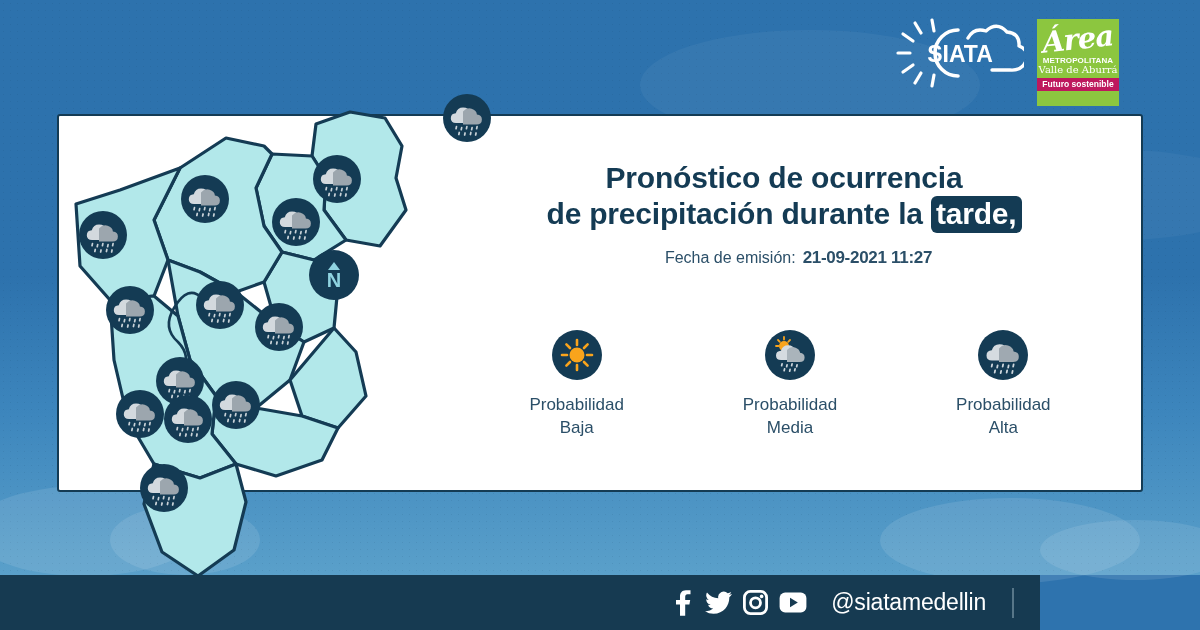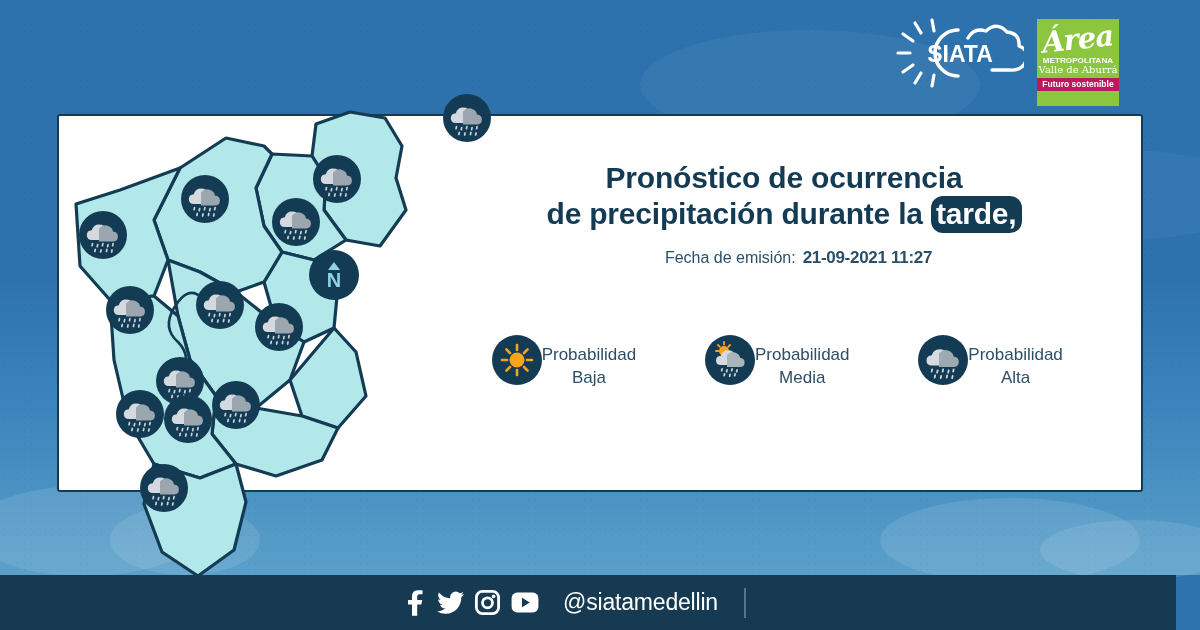--- a/index.html
+++ b/index.html
@@ -84,39 +84,39 @@
     color:#143b54;
     font-size:30px;
     font-weight:bold;
     line-height:36px;
     letter-spacing:-.2px;
   }
   #title .hl {
     background:#143b54;
     color:#ffffff;
     padding:1px 5px 3px 5px;
-    border-radius:12px;
+    border-radius:6px;
   }
   #emission {
     margin-top:16px;
     color:#2b4f68;
     font-size:16px;
     display:flex; justify-content:center; align-items:baseline; gap:7px;
   }
   #emission .label { font-weight:normal;margin-left:29px; }
   #emission .value { font-size:17px; font-weight:bold; letter-spacing:-.3px; }
 
   
   #legend {
     position:absolute; left:470px; top:330px; width:640px;
     display:flex; justify-content:space-around; align-items:flex-start;
   }
   .leg {
     width:170px;
-    display:flex; flex-direction:row; align-items:center;
+    display:flex; flex-direction:column; align-items:center;
   }
   .leg-icon {
     width:50px; height:50px; border-radius:50%;
     background:#143b54;
   }
   .leg-icon svg { display:block; width:50px; height:50px; }
   .leg-text {
     margin-top:13px;
     color:#2b4f68;
     font-size:17px;
@@ -150,23 +150,23 @@
     font-family:"DejaVu Serif", serif;
   }
   #logo-area .area-futuro {
     margin-top:3px; width:82px; background:#be185d;
     color:#fff; font-size:8.5px; font-weight:bold; line-height:13px;
     text-align:center;
   }
 
   
   #footer {
-    position:absolute; left:0; top:575px; width:1176px; height:55px;
+    position:absolute; left:0; top:575px; width:1040px; height:55px;
     background:#163a51;
-    display:flex; align-items:center; justify-content:center;
+    display:flex; align-items:center; justify-content:flex-end;
   }
   #footer-inner { display:flex; align-items:center; gap:0; }
   #social { display:flex; align-items:center; gap:11px; }
   #social svg { display:block; }
   #handle {
     color:#fff; font-size:23px; margin-left:24px; letter-spacing:-.2px;
   }
   #divider {
     width:2px; height:30px; background:#577688; margin:0 26px;
   }

